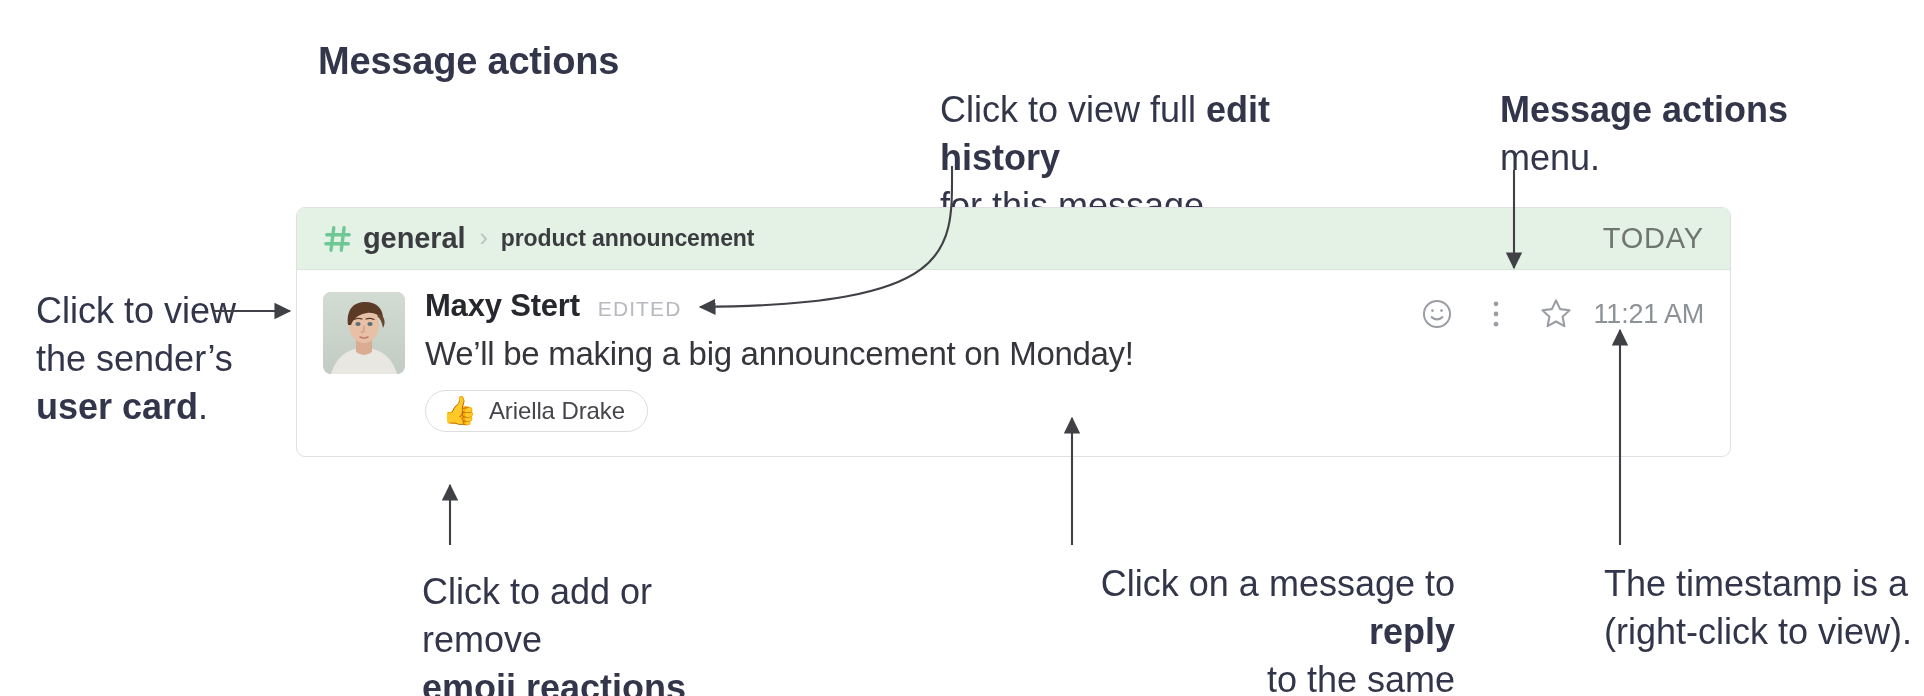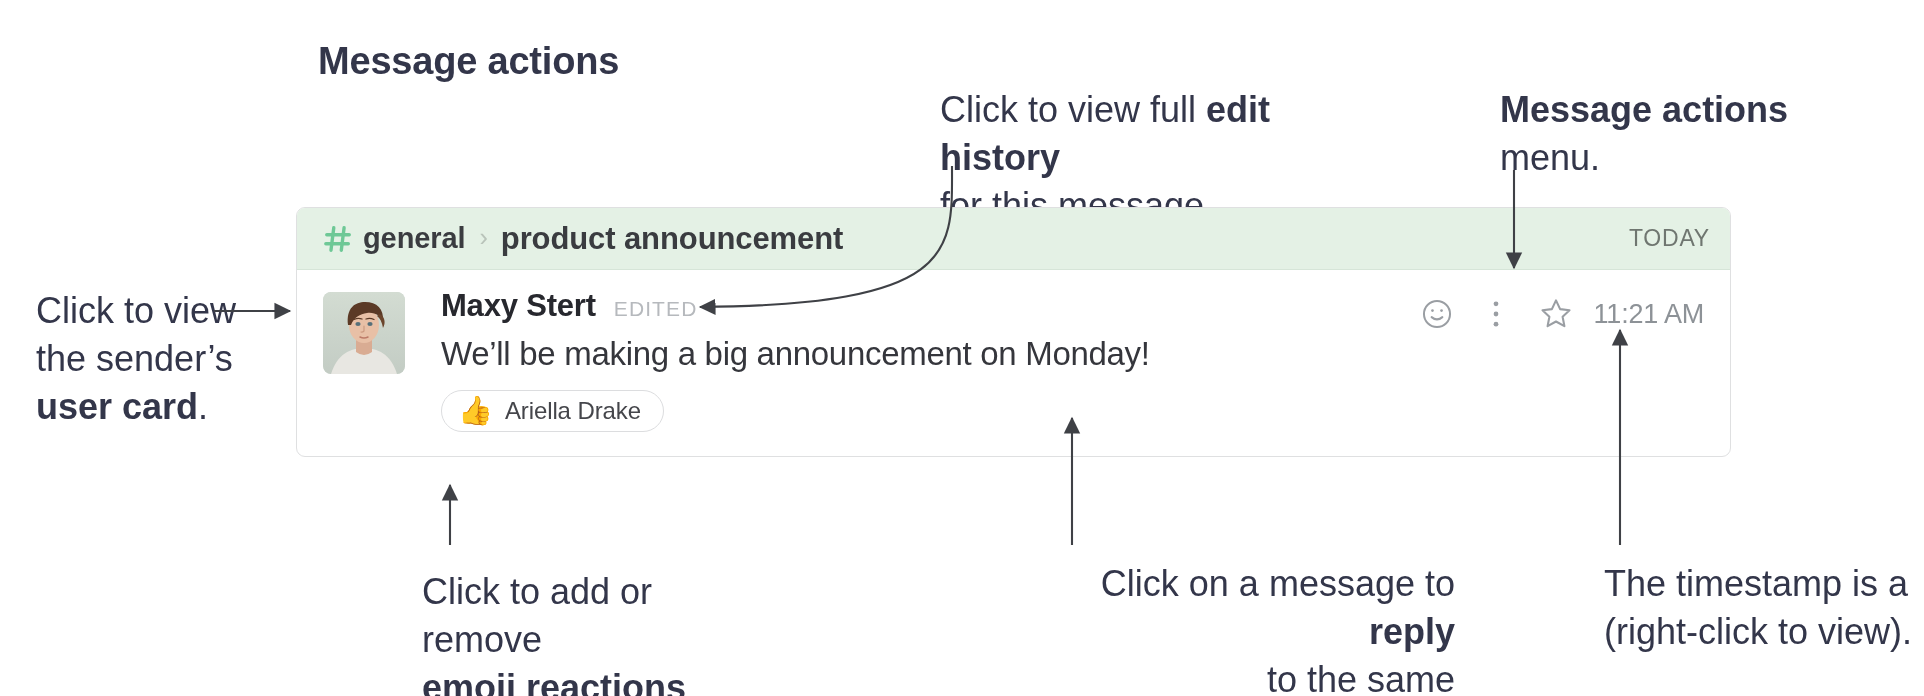--- a/index.html
+++ b/index.html
@@ -58,21 +58,21 @@
     box-sizing: border-box;
     overflow: hidden;
   }
 
   #card-header {
     height: 62px;
     background: #e4f1e5;
     border-bottom: 1px solid #d6e5d8;
     display: flex;
     align-items: center;
-    padding: 0 20px 0 26px;
+    padding: 0 26px 0 26px;
     box-sizing: border-box;
   }
   #hash-icon {
     width: 30px; height: 30px;
     margin-right: 10px;
     flex: 0 0 auto;
     display: block;
   }
   #channel-name {
     font-size: 29px;
@@ -83,28 +83,28 @@
   #breadcrumb-chevron {
     margin: 0 13px 0 14px;
     color: #b9c4ba;
     font-size: 25px;
     font-weight: 400;
     line-height: 1;
     display: inline-block;
     transform: translateY(-1px);
   }
   #topic-name {
-    font-size: 31px;
+    font-size: 23px;
     font-weight: 700;
     color: #3a3c40;
     letter-spacing: -0.1px;
   }
   #today-label {
     margin-left: auto;
-    font-size: 23px;
+    font-size: 29px;
     font-weight: 400;
     letter-spacing: 0.8px;
     color: #6f7670;
   }
 
   #message-row {
     position: relative;
     padding: 18px 26px 0 26px;
     display: flex;
     align-items: flex-start;
@@ -117,21 +117,21 @@
     height: 82px;
     border-radius: 8px;
     overflow: hidden;
     flex: 0 0 auto;
     margin-top: 4px;
     background: #ccd6cd;
   }
   #avatar svg { display:block; width:100%; height:100%; }
 
   #message-body {
-    margin-left: 36px;
+    margin-left: 20px;
     flex: 1 1 auto;
     min-width: 0;
   }
   #sender-line {
     display: flex;
     align-items: baseline;
     height: 38px;
   }
   #sender-name {
     font-size: 31px;

